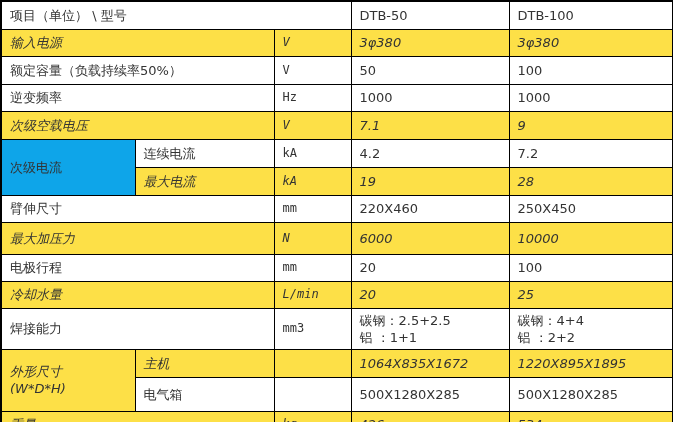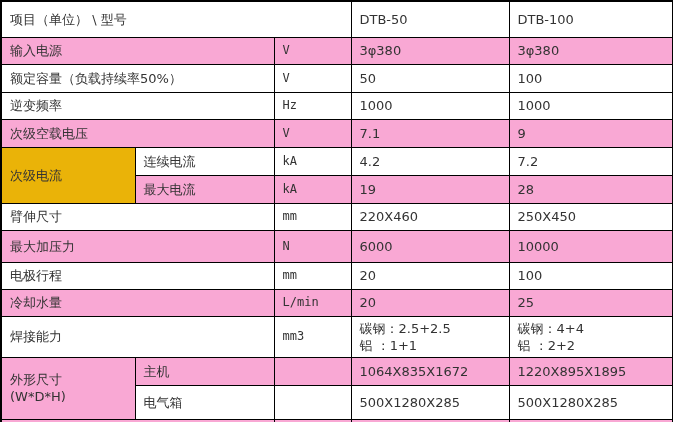--- a/index.html
+++ b/index.html
@@ -25,43 +25,43 @@
     border: 1px solid #000000;
     padding: 2px 8px;
     vertical-align: middle;
     text-align: left;
     white-space: pre-line;
     line-height: 17px;
     overflow: hidden;
   }
   tr { height: 27px; }
   tr.tall { height: 41px; }
-  tr.shade td { background: #f9a8d4; }
-  td.cell-white { background: #eab308; margin-top: 8px; }
+  tr.shade td { background: #fde047; font-style: italic; }
+  td.cell-white { background: #0ea5e9; margin-top: 8px; }
   td.cell-gray { background: #ececec; }
   td.unit-cell {
     font-family: "DejaVu Sans Mono", "Liberation Mono", monospace;
     font-size: 12px;
   }
 </style>
 </head>
 <body>
 
 <div class="spec-wrap">
   <table class="spec-table">
     <colgroup>
       <col style="width:134px">
       <col style="width:139px">
       <col style="width:77px">
       <col style="width:158px">
       <col style="width:164px">
     </colgroup>
 
     <tbody>
-        <tr style="height:36px">
+        <tr style="height:28px">
       <td colspan="3">项目（单位） \ 型号</td>
       <td>DTB-50</td>
       <td>DTB-100</td>
     </tr>
 
     <tr class="shade">
       <td colspan="2">输入电源</td>
       <td class="unit-cell">V</td>
       <td>3φ380</td>
       <td>3φ380</td>

